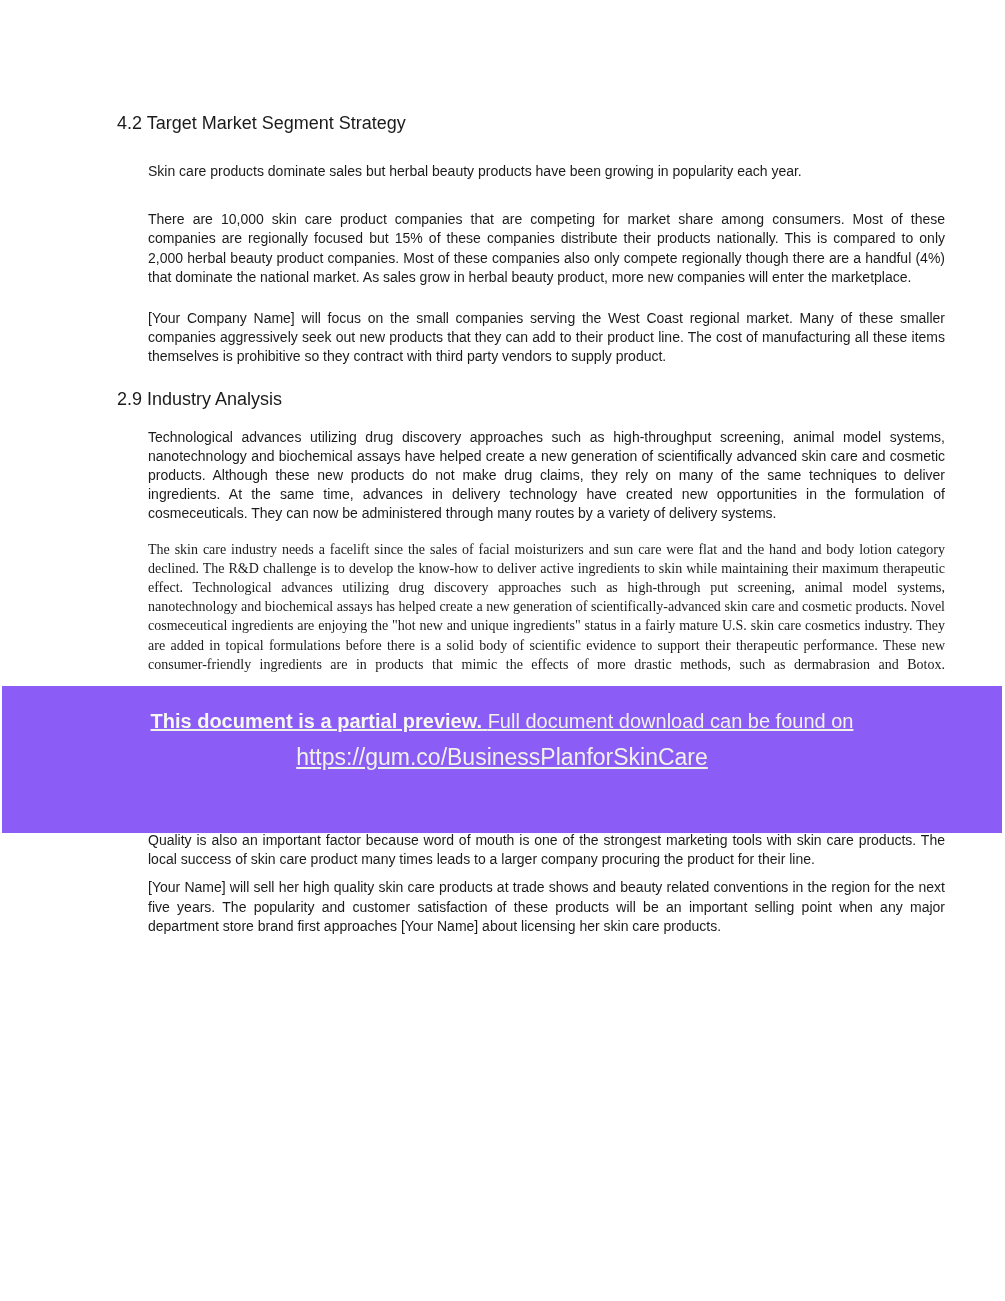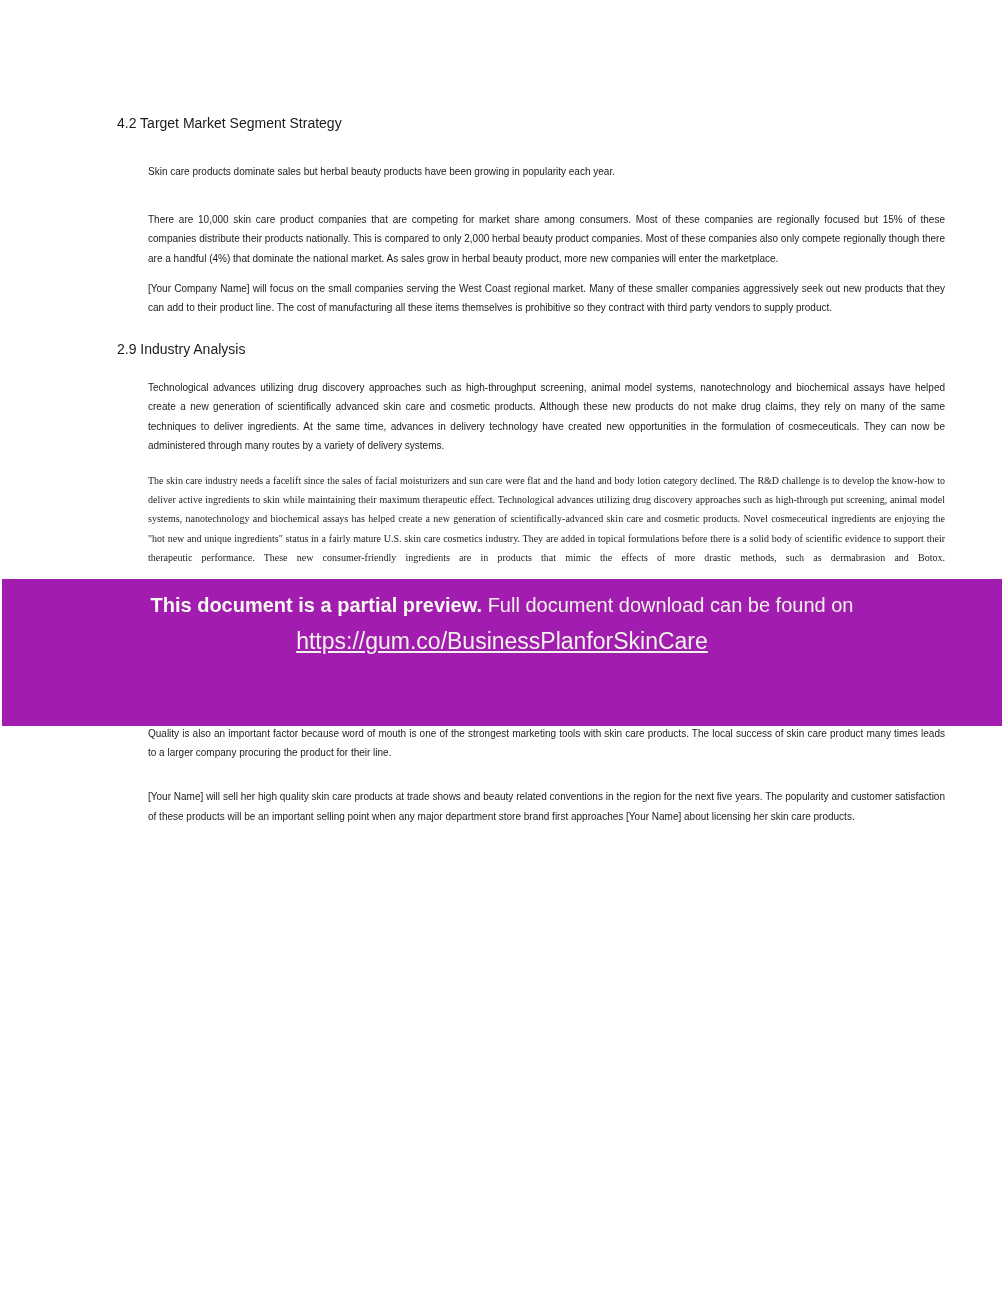--- a/index.html
+++ b/index.html
@@ -14,57 +14,58 @@
     position: relative;
     width: 1005px; height: 1301px;
     background: #ffffff;
     color: #1b1b1b;
   }
   .content {
     margin-left: 117px;
     margin-right: 60px;
   }
   .heading {
-    font-size: 14px;
+    font-size: 18px;
     font-weight: normal;
     line-height: 19px;
     margin: 0;
   }
   .para {
-    font-size: 10px;
+    font-size: 14px;
     line-height: 19.2px;
     margin: 0 0 0 31px;
     text-align: justify;
   }
   .justify-last {
     text-align-last: justify;
     font-family: Liberation Serif, serif;
   }
   .h-42 { margin-top: 114px; }
   .p-1  { margin-top: 29px; }
   .p-2  { margin-top: 29px; }
-  .p-3  { margin-top: 11px; }
+  .p-3  { margin-top: 22px; }
   .p-4  { margin-top: 22px; }
   .h-43 { margin-top: 23px; }
   .p-5  { margin-top: 19px; }
   .p-6  { margin-top: 16px; }
   .p-7  { margin-top: -2px; }
-  .p-8  { margin-top: 25px; }
+  .p-8  { margin-top: 9px; }
 
   .banner {
     position: relative;
     z-index: 2;
     margin-top: 12px;
     margin-left: 2px;
     width: 1000px;
     height: 147px;
-    background: #a21caf;
+    background: #8b5cf6;
     color: #f1f2ea;
     text-align: center;
-    padding-top: 13px;
+    padding-top: 22px;
+    text-decoration: underline;
   }
   .banner-line {
     font-size: 20px;
     line-height: 27px;
   }
   .banner-line b { color: #f7f8f2; }
   .banner-link {
     display: inline-block;
     margin-top: 9px;
     font-size: 23px;

